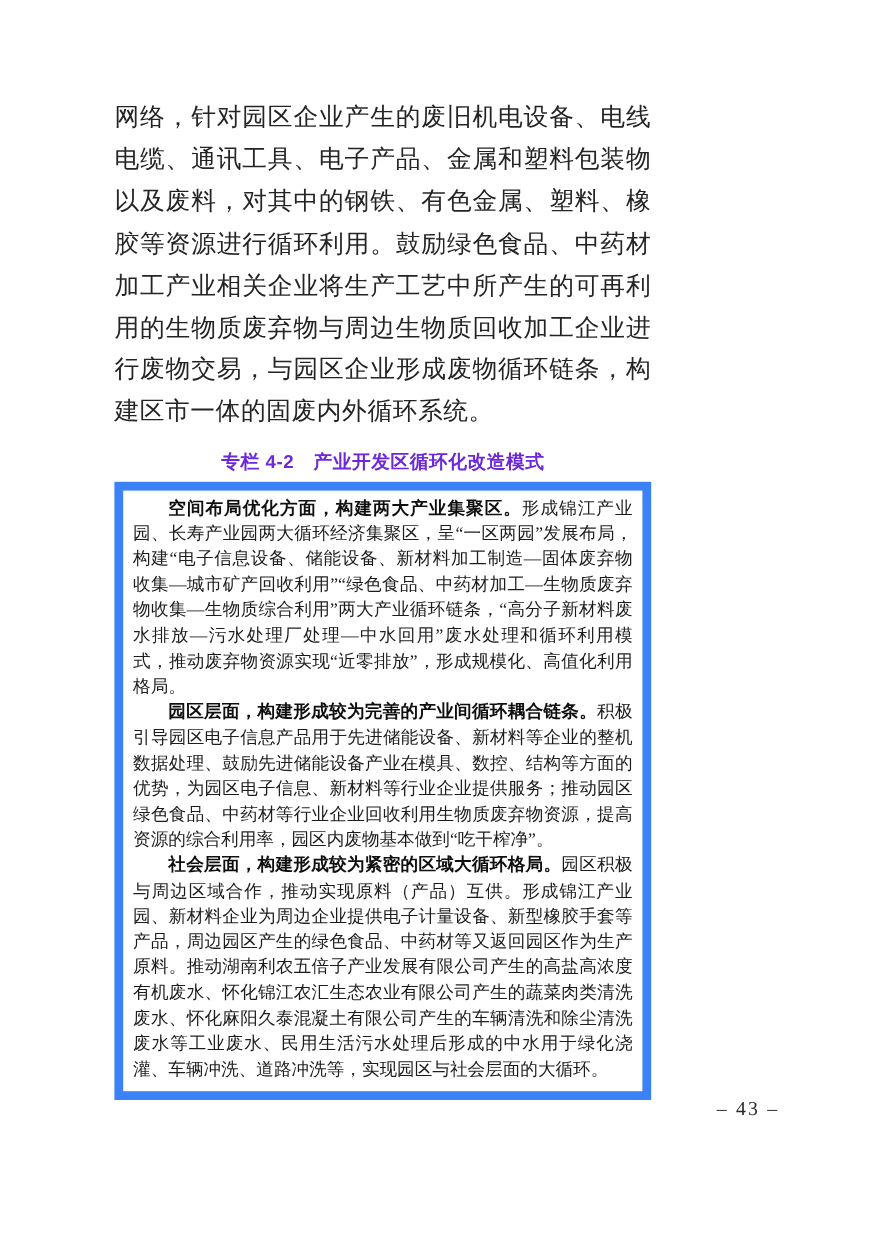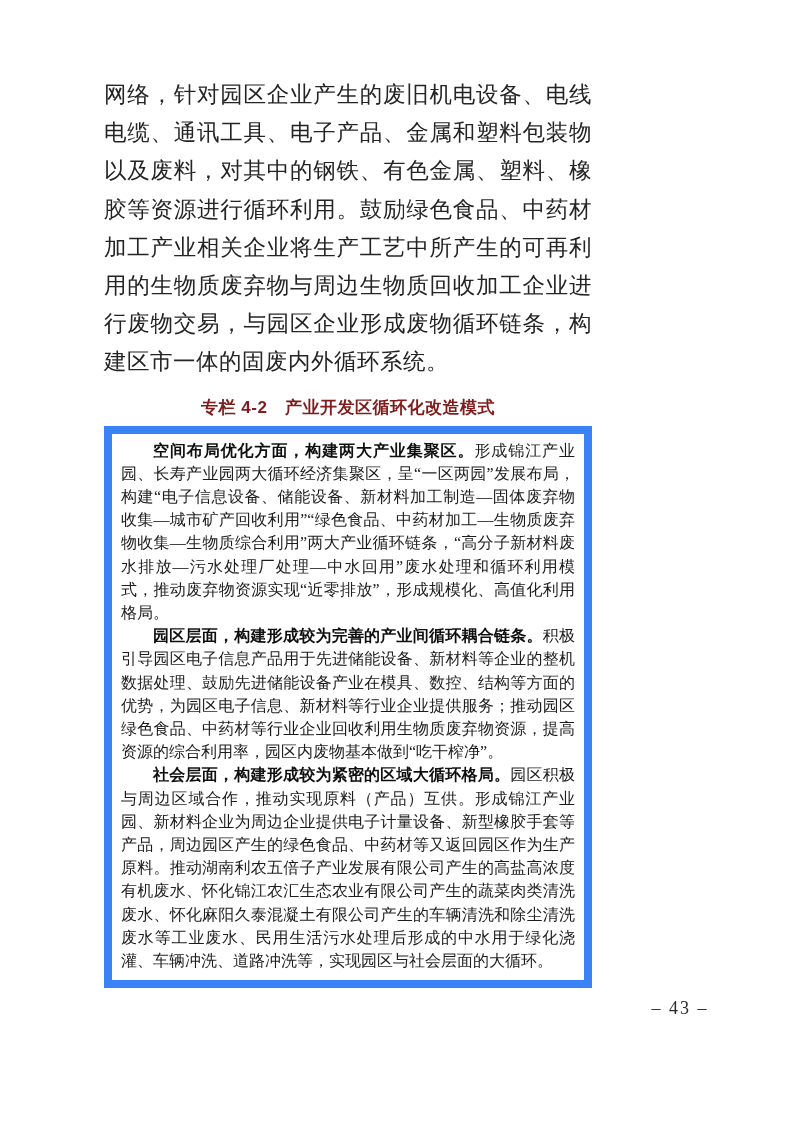--- a/index.html
+++ b/index.html
@@ -8,37 +8,37 @@
     width: 793px;
     height: 1122px;
     background: #ffffff;
     overflow: hidden;
     color: #1c1c1c;
     font-family: "Liberation Serif", "DejaVu Serif", serif;
   }
   .content {
     position: absolute;
     left: 104px;
-    top: 76px;
+    top: 88px;
     width: 488px;
   }
   .body-para {
     margin: 0 0 14px 0;
     font-size: 22.5px;
     line-height: 38.2px;
     text-align: justify;
     color: #242424;
     letter-spacing: 0.5px;
   }
   .box-title {
     margin: 0 0 7px 0;
     font-size: 17px;
     font-weight: bold;
     text-align: center;
-    color: #7f1d1d;
+    color: #6d28d9;
     font-family: "Liberation Sans", "DejaVu Sans", sans-serif;
     letter-spacing: 0.5px;
   }
   .box {
     border: 8px solid #3b82f6;
     padding: 5px 9px 8px 9px;
     background: #ffffff;
   }
   .box-para {
     margin: 0;

